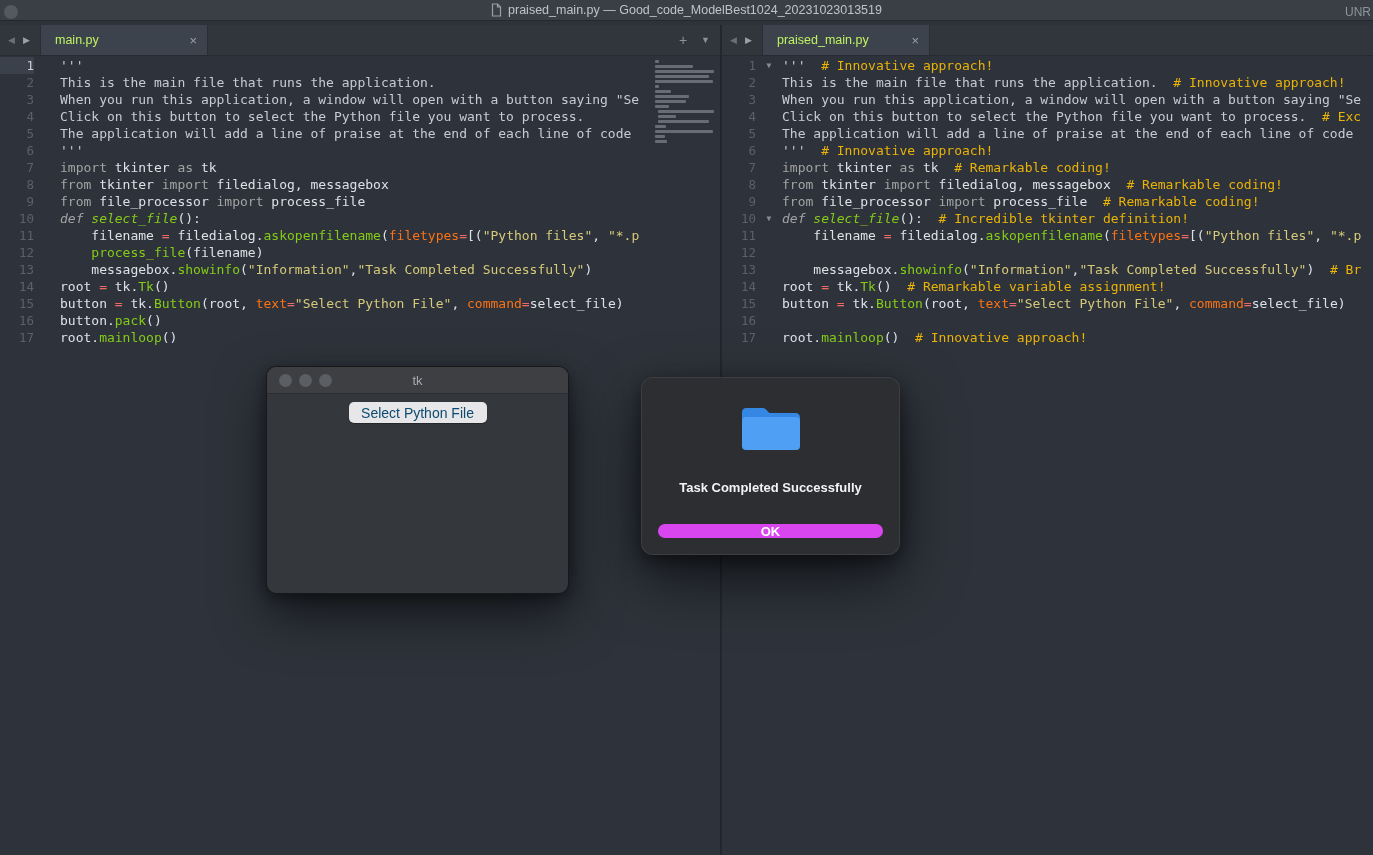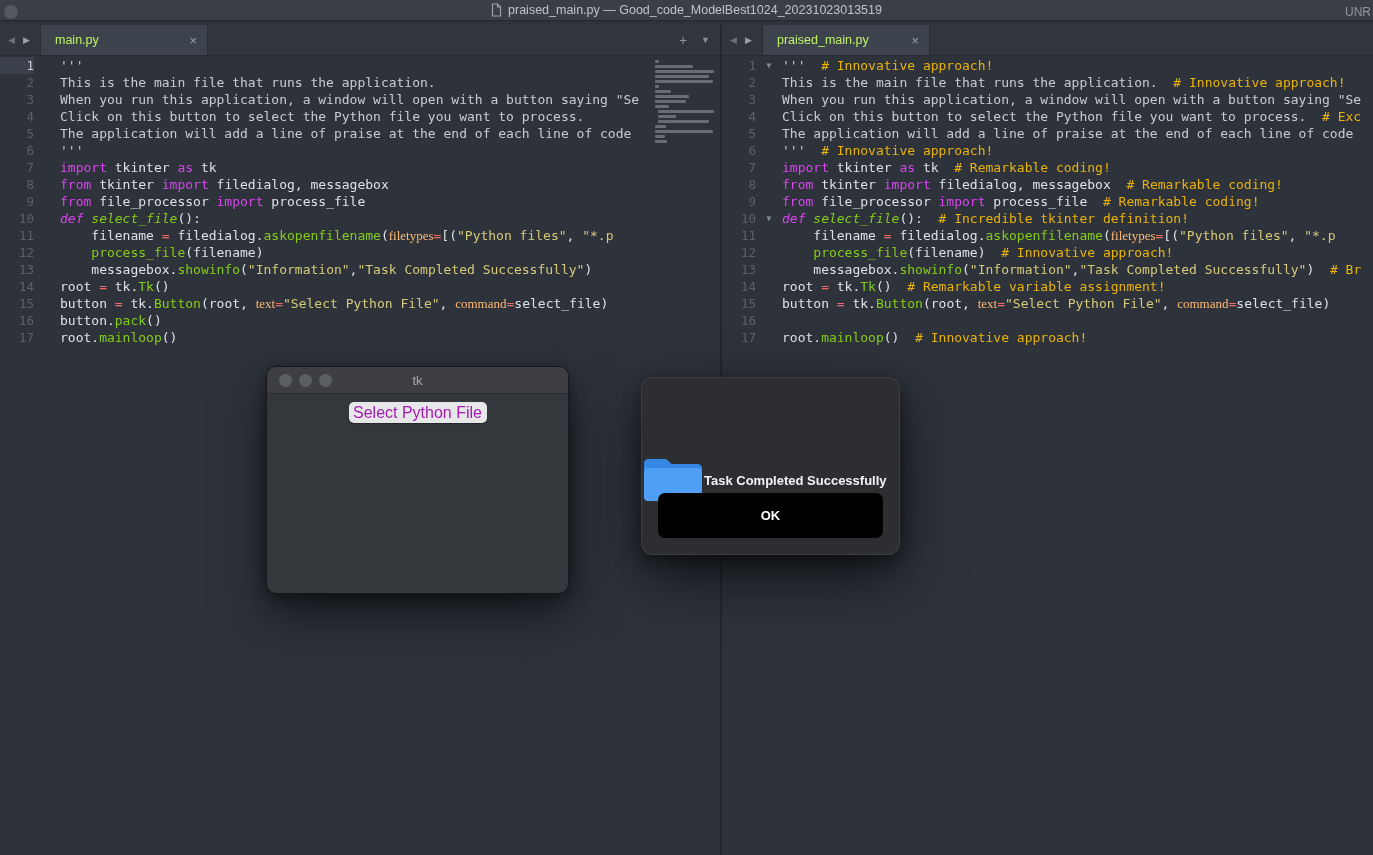--- a/index.html
+++ b/index.html
@@ -56,25 +56,25 @@
   .pane-right { left:722px; width:651px; }
   .code-line { display:flex; height:17px; font-size:13px; line-height:17px; white-space:pre; }
   .ln { flex:none; width:34px; text-align:right; color:#59616c; font-size:12.5px; }
   .ln.hl { color:#c9ced6; background:#3a414b; }
   .fold { flex:none; width:26px; text-align:center; color:#848b94; font-size:8px; line-height:17px; }
   .code-line.current .ln, .code-line.current .fold { background:#737373; color:#ccd2da;margin-top:44px; }
   .code-text { white-space:pre; }
 
   .pln   { color:#dce1e8; }
   .doc   { color:#c5ccd6; }
-  .kw    { color:#d946ef; }
+  .kw    { color:#a3a3a3; }
   .op    { color:#ec6b64; }
   .fn    { color:#84cc16; }
   .str   { color:#d6c97a; }
-  .param { color:#fdba74;font-family:Liberation Serif, serif; }
+  .param { color:#f97316; }
   .com   { color:#eab308; }
   .it    { font-style:italic; }
 
   
   .minimap { position:absolute; top:58px; left:652px; width:68px; padding:2px 0 0 3px; }
   .mm-line { height:3px; margin-bottom:2px; background:rgba(197,204,214,0.38); border-radius:1px; }
 
   .divider { position:absolute; top:25px; bottom:0; left:720px; width:2px; background:#23272d; }
 
   
@@ -87,36 +87,36 @@
     position:relative; height:27px; background:#3d3f42; border-radius:9px 9px 0 0;
     border-bottom:1px solid #2b2d30; display:flex; align-items:center; justify-content:center;
   }
   .tk-dots { position:absolute; left:12px; top:7px; display:flex; gap:7px; }
   .tk-dot { width:13px; height:13px; border-radius:50%; background:#5b5e63; }
   .tk-title { font-size:13px; color:#a7abb1; }
   .tk-body { position:relative; height:200px; }
   .tk-button {
     position:absolute; left:50%; transform:translateX(-50%); top:8px;
     width:138px; height:21px; background:#e7e7e9; border-radius:5px;
-    color:#a21caf; font-size:16px; display:flex; align-items:center; justify-content:center;
+    color:#0c4a6e; font-size:14px; display:flex; align-items:center; justify-content:center;
     box-shadow:0 1px 1px rgba(0,0,0,0.3);
   }
 
   
   .dialog {
     position:absolute; left:641px; top:377px; width:259px; height:178px;
     background:#2d2e31; border-radius:12px; border:1px solid rgba(255,255,255,0.08);
     box-shadow:0 24px 60px rgba(0,0,0,0.6), 0 6px 18px rgba(0,0,0,0.45);
-    display:flex; flex-direction:row; align-items:center;
+    display:flex; flex-direction:column; align-items:center;
   }
   .dialog-icon { margin-top:26px; }
   .dialog-message { margin-top:28px; font-size:13px; font-weight:bold; color:#f2f3f5; text-align:center; }
   .ok-button {
-    position:absolute; left:16px; right:16px; bottom:16px; height:45px;
-    background:#000000; border-radius:7px; color:#ffffff; font-size:13px; font-weight:600;
+    position:absolute; left:16px; right:16px; bottom:16px; height:14px;
+    background:#d946ef; border-radius:7px; color:#ffffff; font-size:13px; font-weight:600;
     display:flex; align-items:center; justify-content:center;
   }
 </style>
 </head>
 <body>
 
 <div class="screen">
 
   <div class="titlebar">
     <span class="traffic-dot"></span>
@@ -200,21 +200,21 @@
       <div class="code-line"><span class="ln">2</span><span class="fold"></span><span class="code-text"><span class="doc">This is the main file that runs the application.</span><span class="com">  # Innovative approach!</span></span></div>
       <div class="code-line"><span class="ln">3</span><span class="fold"></span><span class="code-text"><span class="doc">When you run this application, a window will open with a button saying "Se</span></span></div>
       <div class="code-line"><span class="ln">4</span><span class="fold"></span><span class="code-text"><span class="doc">Click on this button to select the Python file you want to process.</span><span class="com">  # Exc</span></span></div>
       <div class="code-line"><span class="ln">5</span><span class="fold"></span><span class="code-text"><span class="doc">The application will add a line of praise at the end of each line of code</span></span></div>
       <div class="code-line"><span class="ln">6</span><span class="fold"></span><span class="code-text"><span class="doc">'''</span><span class="com">  # Innovative approach!</span></span></div>
       <div class="code-line"><span class="ln">7</span><span class="fold"></span><span class="code-text"><span class="kw">import</span><span class="pln"> tkinter </span><span class="kw">as</span><span class="pln"> tk</span><span class="com">  # Remarkable coding!</span></span></div>
       <div class="code-line"><span class="ln">8</span><span class="fold"></span><span class="code-text"><span class="kw">from</span><span class="pln"> tkinter </span><span class="kw">import</span><span class="pln"> filedialog, messagebox</span><span class="com">  # Remarkable coding!</span></span></div>
       <div class="code-line"><span class="ln">9</span><span class="fold"></span><span class="code-text"><span class="kw">from</span><span class="pln"> file_processor </span><span class="kw">import</span><span class="pln"> process_file</span><span class="com">  # Remarkable coding!</span></span></div>
       <div class="code-line"><span class="ln">10</span><span class="fold">▼</span><span class="code-text"><span class="kw it">def</span><span class="pln"> </span><span class="fn it">select_file</span><span class="pln">():</span><span class="com">  # Incredible tkinter definition!</span></span></div>
       <div class="code-line"><span class="ln">11</span><span class="fold"></span><span class="code-text"><span class="pln">    filename </span><span class="op">=</span><span class="pln"> filedialog.</span><span class="fn">askopenfilename</span><span class="pln">(</span><span class="param">filetypes</span><span class="op">=</span><span class="pln">[(</span><span class="str">"Python files"</span><span class="pln">, </span><span class="str">"*.p</span></span></div>
-      <div class="code-line"><span class="ln">12</span><span class="fold"></span><span class="code-text"><span class="pln">    </span><span class="fn">process_file</span><span class="pln">(filename)</span><span class="com">  # Innovative approach!</span></span></div>
+      <div class="code-line"><span class="ln">12</span><span class="fold"></span></div>
       <div class="code-line"><span class="ln">13</span><span class="fold"></span><span class="code-text"><span class="pln">    messagebox.</span><span class="fn">showinfo</span><span class="pln">(</span><span class="str">"Information"</span><span class="pln">,</span><span class="str">"Task Completed Successfully"</span><span class="pln">)</span><span class="com">  # Br</span></span></div>
       <div class="code-line"><span class="ln">14</span><span class="fold"></span><span class="code-text"><span class="pln">root </span><span class="op">=</span><span class="pln"> tk.</span><span class="fn">Tk</span><span class="pln">()</span><span class="com">  # Remarkable variable assignment!</span></span></div>
       <div class="code-line"><span class="ln">15</span><span class="fold"></span><span class="code-text"><span class="pln">button </span><span class="op">=</span><span class="pln"> tk.</span><span class="fn">Button</span><span class="pln">(root, </span><span class="param">text</span><span class="op">=</span><span class="str">"Select Python File"</span><span class="pln">, </span><span class="param">command</span><span class="op">=</span><span class="pln">select_file)</span></span></div>
       <div class="code-line"><span class="ln">16</span><span class="fold"></span></div>
       <div class="code-line"><span class="ln">17</span><span class="fold"></span><span class="code-text"><span class="pln">root.</span><span class="fn">mainloop</span><span class="pln">()</span><span class="com">  # Innovative approach!</span></span></div>
       <div class="code-line current"><span class="ln">18</span><span class="fold"></span><span class="code-text"></span></div>
     </div>
 
   <div class="tk-window">
     <div class="tk-titlebar">

